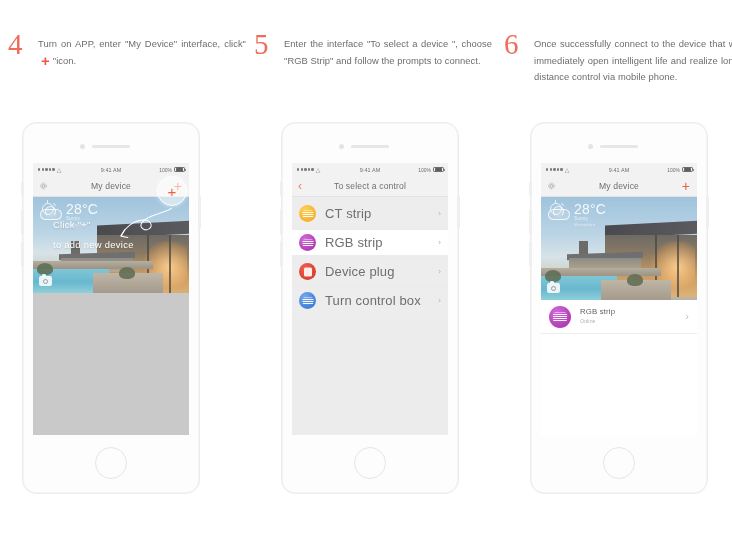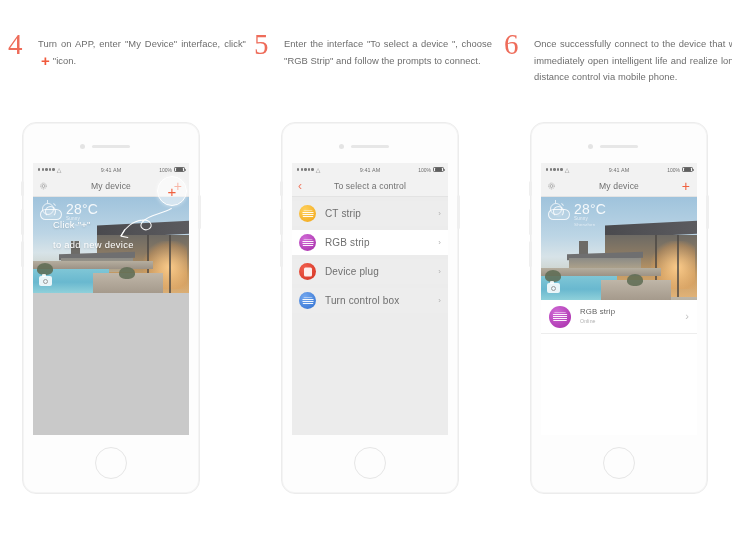--- a/index.html
+++ b/index.html
@@ -238,21 +238,21 @@
   .ico-plug{background:radial-gradient(circle at 35% 30%,#f2604f,#d2301f);}
   .ico-box{background:radial-gradient(circle at 35% 30%,#74a8ef,#2f6fd0);}
   .ico-glyph{
     position:absolute;left:50%;top:50%;transform:translate(-50%,-50%);
     width:11px;height:7px;border-radius:2px;
     background:repeating-linear-gradient(180deg,rgba(255,255,255,.92) 0 1px,rgba(255,255,255,0) 1px 2px);
   }
   .ico-glyph.sq{
     width:8px;height:9px;border-radius:1.5px;background:rgba(255,255,255,.9);
   }
-  .dev-name{font-size:10px;color:#6f6f6f;letter-spacing:.15px;flex:1;}
+  .dev-name{font-size:13px;color:#6f6f6f;letter-spacing:.15px;flex:1;}
   .dev-chev{font-size:8px;color:#b2b2b2;line-height:1;}
 
   
   .dev-card{
     background:#ffffff;height:33px;display:flex;align-items:center;padding:0 8px;
     position:relative;border-bottom:.5px solid #ededed;
   }
   .card-ico{
     width:22px;height:22px;border-radius:50%;margin-right:9px;position:relative;overflow:hidden;
     background:radial-gradient(circle at 35% 30%,#d06bd6,#a62aa8);

